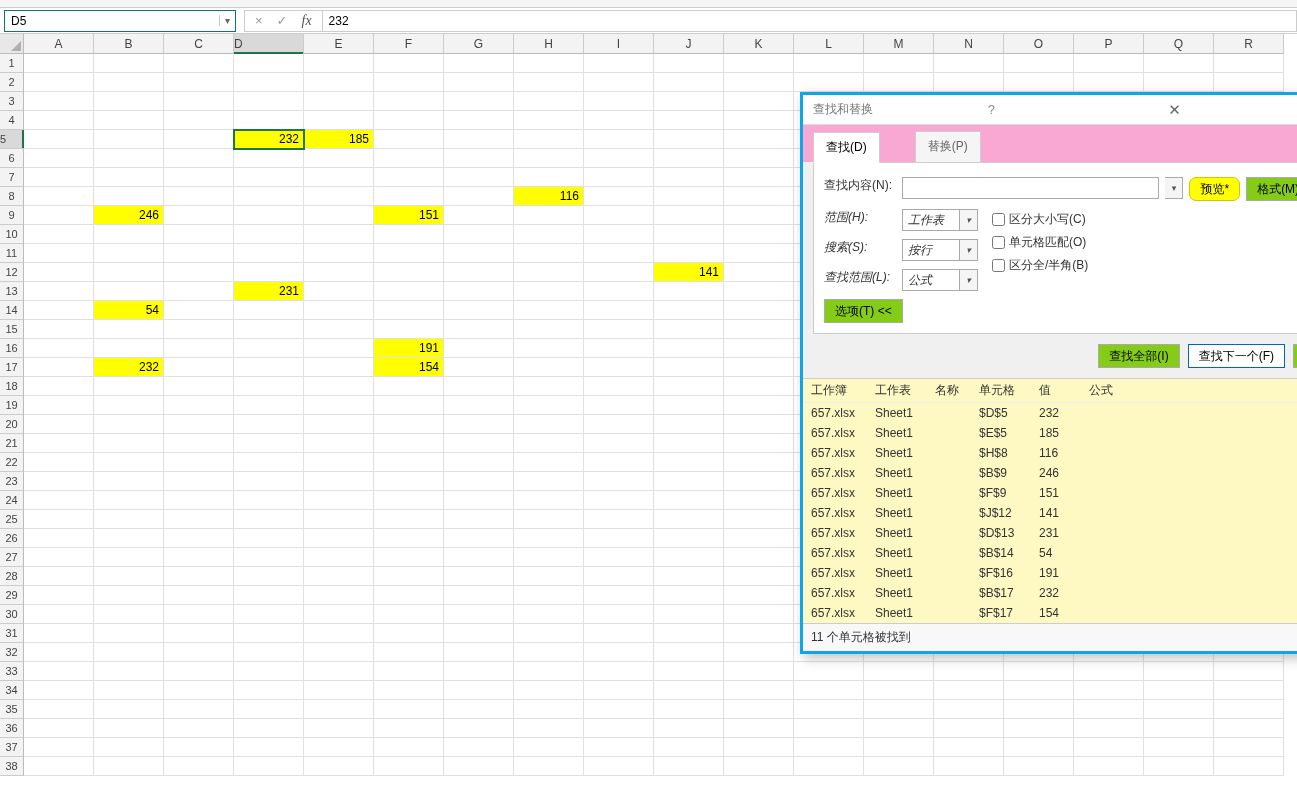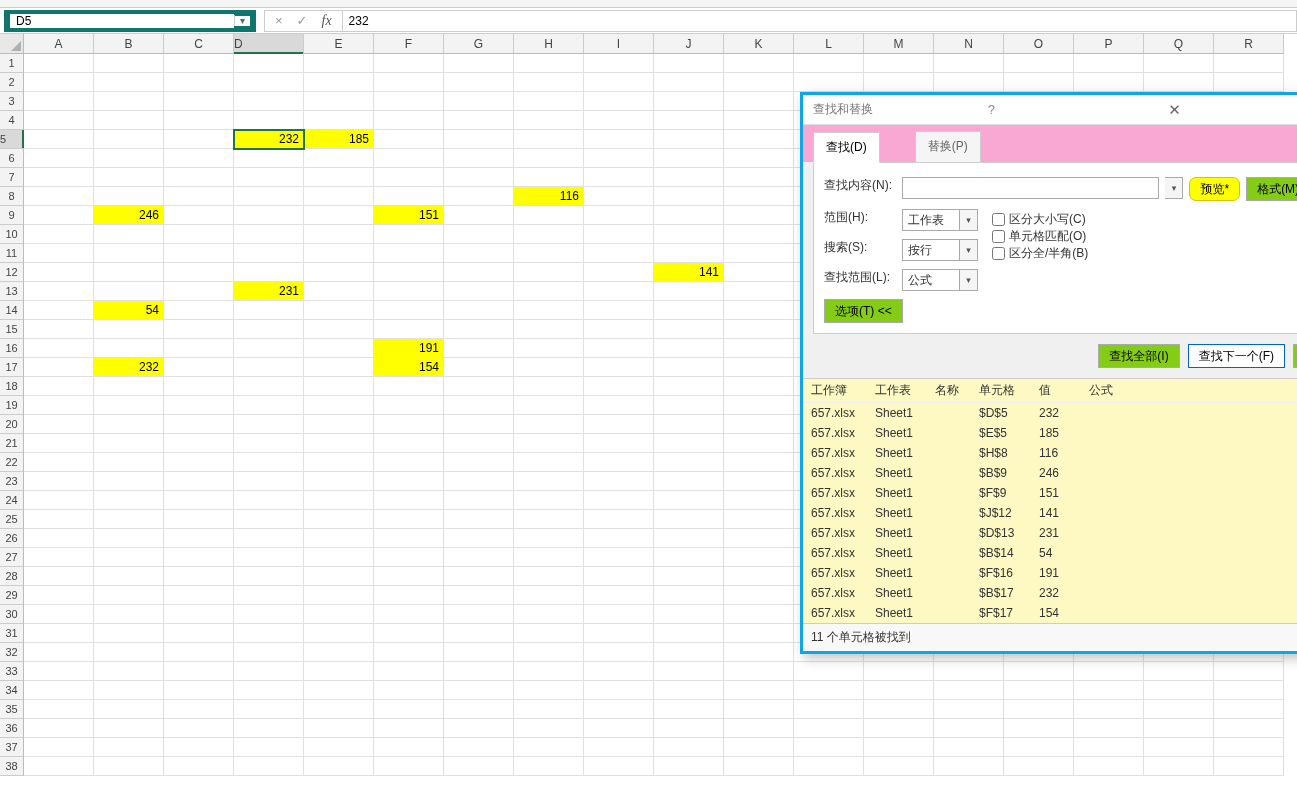--- a/index.html
+++ b/index.html
@@ -3,21 +3,21 @@
 <meta charset="utf-8">
 <style>
 * { box-sizing: border-box; margin: 0; padding: 0; font-family: "Microsoft YaHei", Arial, sans-serif; }
 body { background: #fff; font-size: 12px; color: #333; overflow: hidden; width: 1297px; height: 801px; position: relative; }
 
 
 .ribbon-hint { height: 8px; background: #f5f5f5; border-bottom: 1px solid #ccc; font-size: 9px; color: #666; position: relative; }
 
 
 .formula-row { display: flex; align-items: center; height: 26px; border-bottom: 1px solid #ccc; background: #fff; }
-.name-box { width: 252px; height: 22px; border: 6px solid #0f766e; margin: 2px 4px; display: flex; align-items: center; background: #fff; }
+.name-box { width: 232px; height: 22px; border: 1px solid #0f766e; margin: 2px 4px; display: flex; align-items: center; background: #fff; }
 .name-box input { flex: 1; border: none; padding: 0 6px; font-size: 12px; outline: none; }
 .name-box .dd { width: 16px; text-align: center; color: #666; border-left: 1px solid #ccc; cursor: pointer; font-size: 10px; }
 .fx-sep { width: 4px; }
 .fx-btns { display: flex; align-items: center; gap: 14px; padding: 0 10px; height: 22px; border: 1px solid #ccc; border-right: none; }
 .fx-btn { color: #999; font-size: 13px; cursor: pointer; }
 .fx-btn.fx { font-style: italic; font-family: "Times New Roman", serif; color: #555; font-size: 14px; }
 .formula-input { flex: 1; height: 22px; border: 1px solid #ccc; padding: 0 6px; font-size: 12px; outline: none; }
 
 
 .grid-wrap { position: relative; width: 100%; height: calc(100% - 34px); overflow: hidden; }
@@ -49,24 +49,24 @@
 .dlg-body { background: #fff; margin: 0 10px; border: 1px solid #ccc; padding: 14px 10px 10px 10px; }
 .frow { display: flex; align-items: flex-start; margin-bottom: 8px; gap: 6px; }
 .frow label { width: 72px; color: #333; font-size: 12px; }
 .frow input.txt { flex: 1; min-width: 0; height: 22px; border: 1px solid #aaa; padding: 0 4px; }
 .dd-btn { width: 18px; height: 22px; border: 1px solid #aaa; border-left: none; background: #f5f5f5; text-align: center; line-height: 20px; font-size: 9px; color: #555; cursor: pointer; }
 .btn { height: 24px; border: 1px solid #aaa; background: #84cc16; padding: 0 10px; cursor: pointer; font-size: 12px; display: inline-flex; align-items: center; }
 .btn.y { background: #ffff00; border-color: #d4c400; border-radius: 7px; }
 .btn.primary { border: 1px solid #0067c0; background: #fff; }
 .opt-grid { display: flex; gap: 14px; margin-top: 6px; }
 .opt-left { display: flex; flex-direction: column; gap: 8px; }
-.opt-left .frow { margin-bottom: 0; }
+.opt-left .frow { margin-bottom: 0; font-style: italic; }
 .sel { display: flex; }
 .sel .val { width: 58px; height: 22px; border: 1px solid #aaa; padding: 0 5px; line-height: 20px; background: #fff; }
-.chk-col { display: flex; flex-direction: column; padding-top: 2px; }
+.chk-col { display: flex; flex-direction: column; gap: 6px; padding-top: 2px; }
 .chk { display: flex; align-items: center; gap: 4px; }
 .chk input { width: 13px; height: 13px; }
 .opt-btn-row { display: flex; justify-content: flex-start; margin-top: 8px; }
 .dlg-actions { display: flex; justify-content: flex-end; gap: 8px; padding: 10px 10px 10px 10px; background: #f0f0f0; }
 .results { background: #fef9c3; border-top: 1px solid #ccc; max-height: 340px; overflow: auto; }
 .res-head, .res-row { display: flex; padding: 3px 8px; font-size: 12px; }
 .res-head { color: #333; border-bottom: 1px solid #eee; font-weight: normal; }
 .res-row { color: #333; cursor: pointer; }
 .rc { overflow: hidden; text-overflow: ellipsis; white-space: nowrap; }
 .rc.wb { width: 64px; }

